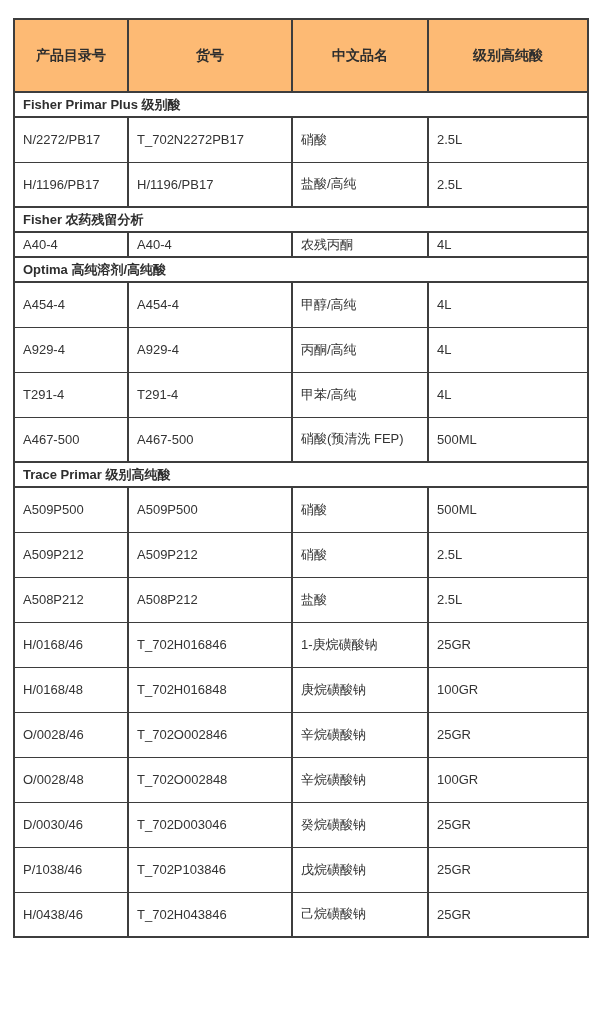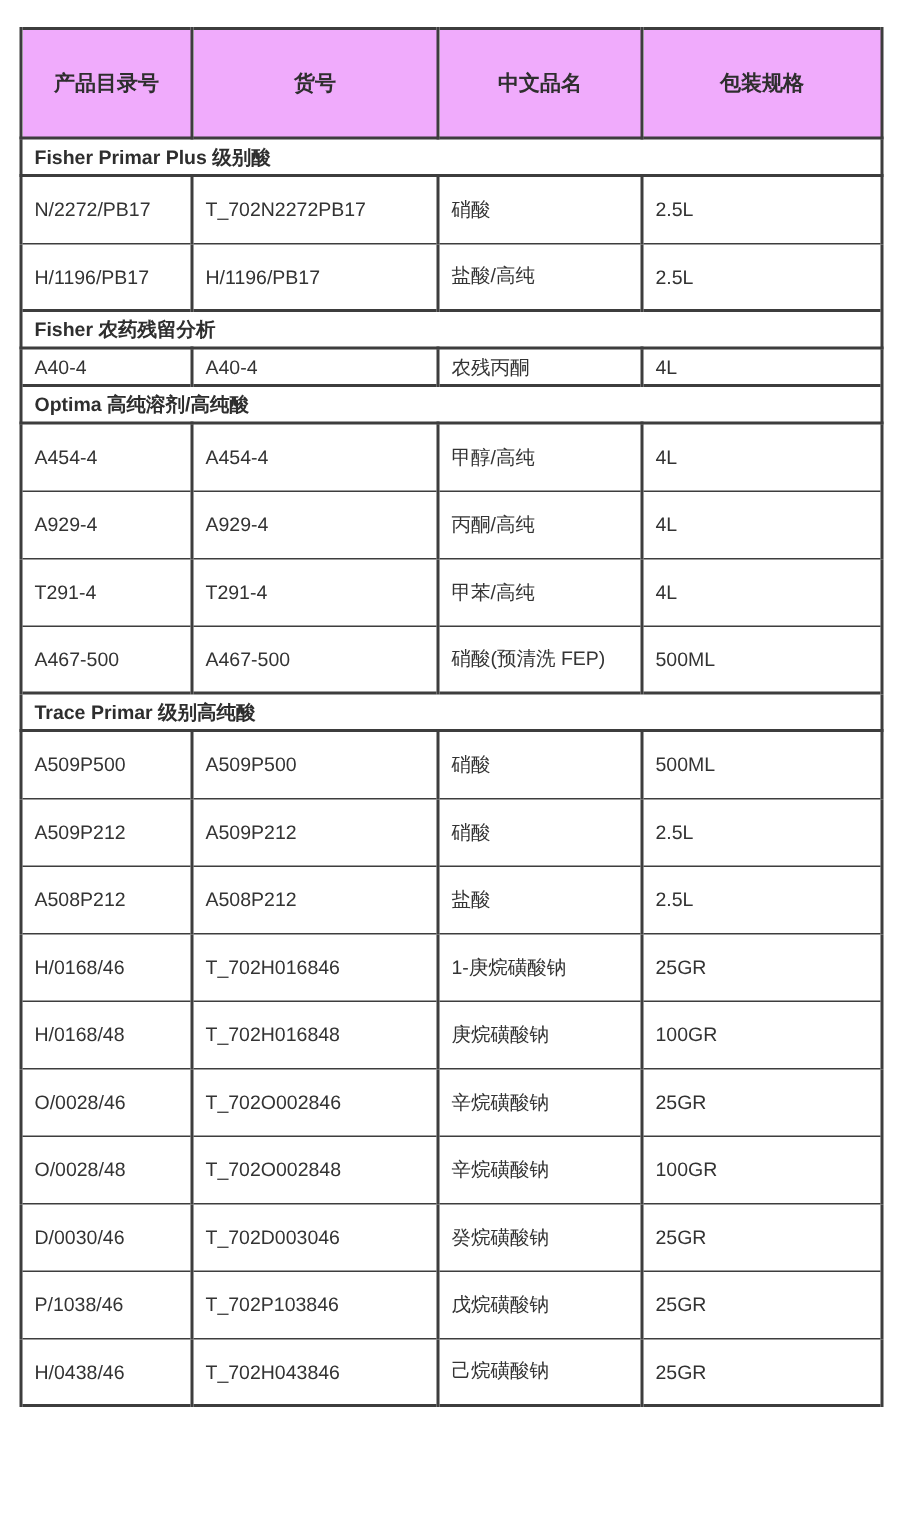--- a/index.html
+++ b/index.html
@@ -30,21 +30,21 @@
   th, td {
     border: 1px solid #3d3d3d;
     border-left-width: 2px;
     border-right-width: 2px;
     color: #333333;
     box-sizing: border-box;
     overflow: hidden;
     white-space: nowrap;
   }
   thead th {
-    background: #f0abfc;
+    background: #fdba74;
     height: 73px;
     font-size: 14px;
     font-weight: bold;
     text-align: center;
     vertical-align: middle;
     border-bottom-width: 2px;
     color: #2e2e2e;
   }
   tr.section-row td {
     height: 25px;
@@ -80,21 +80,21 @@
       <col class="c1">
         <col class="c2">
         <col class="c3">
         <col class="c4">
     </colgroup>
     <thead>
       <tr>
         <th>产品目录号</th>
         <th>货号</th>
         <th>中文品名</th>
-        <th>包装规格</th>
+        <th>级别高纯酸</th>
       </tr>
     </thead>
     <tbody>
         <tr class="section-row">
           <td colspan="4">Fisher Primar Plus 级别酸</td>
         </tr>
         <tr class="data-row">
           <td>N/2272/PB17</td>
           <td>T_702N2272PB17</td>
           <td>硝酸</td>

